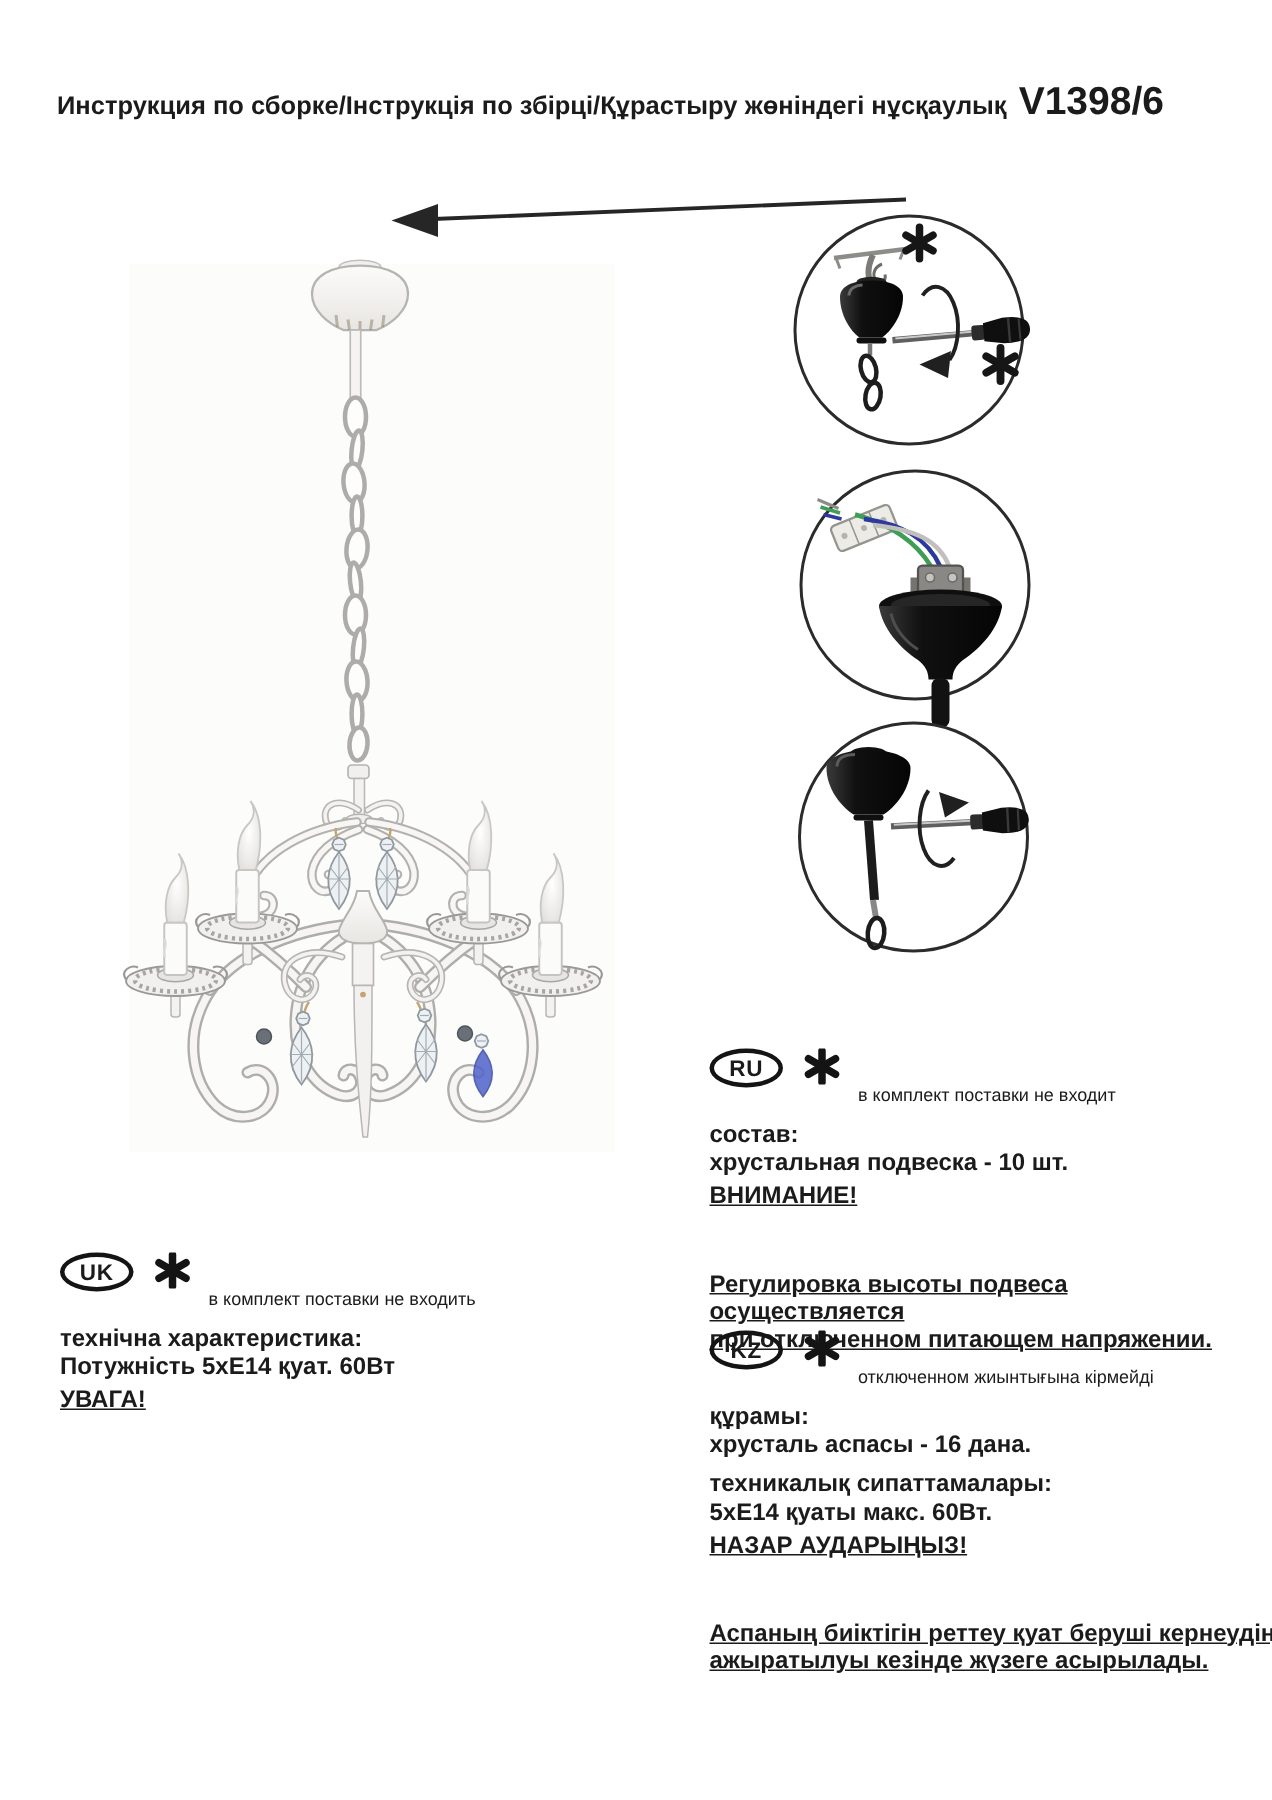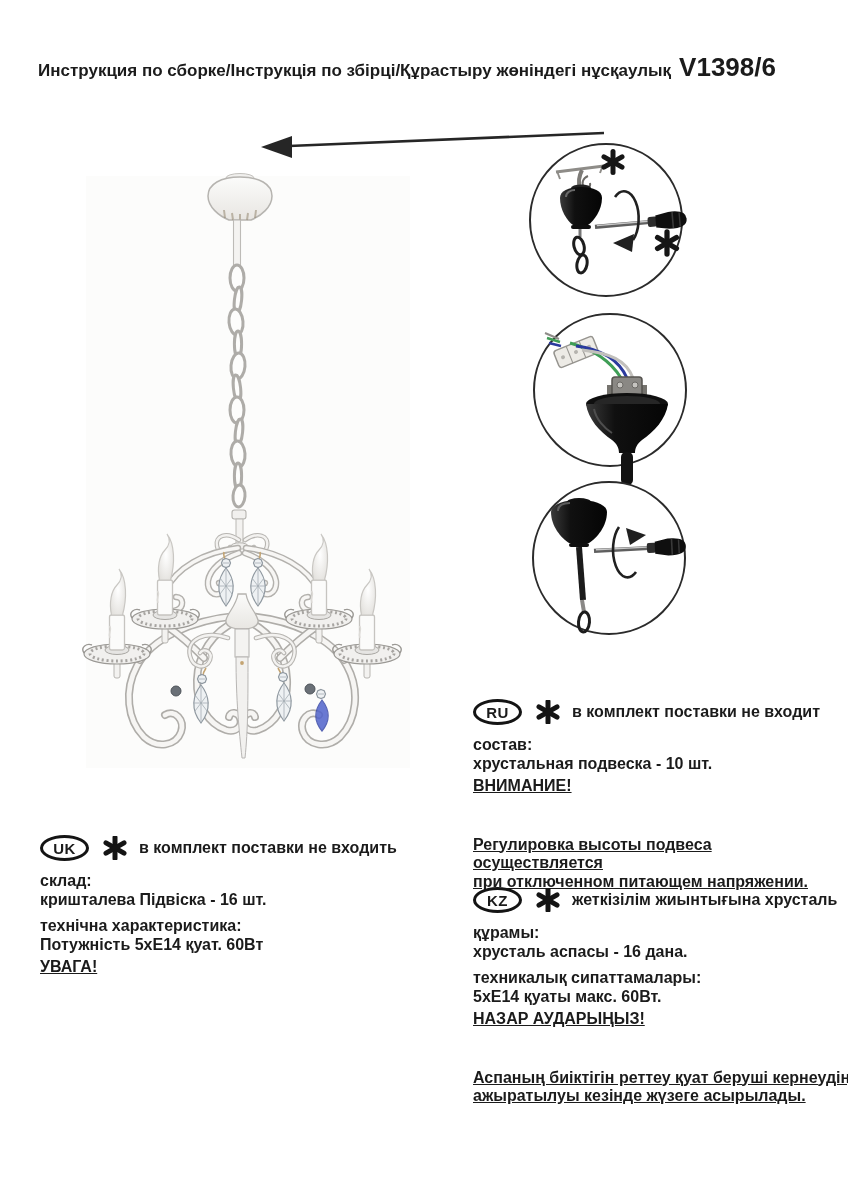--- a/index.html
+++ b/index.html
@@ -8,29 +8,29 @@
     font-family:"Liberation Sans", sans-serif;color:#1b1b1b;overflow:hidden;
   }
   h1.title{
     position:absolute;left:38px;top:52px;margin:0;
     font-size:17px;font-weight:bold;white-space:nowrap;letter-spacing:0;
   }
   h1.title .model{font-size:26px;margin-left:8px;letter-spacing:0;}
   svg#illustration{position:absolute;left:0;top:0;}
   
   section.lang{position:absolute;}
-  .lang-head{display:flex;align-items:center;margin-bottom:11px;}
+  .lang-head{display:flex;margin-bottom:11px;}
   .badge{
     display:inline-flex;align-items:center;justify-content:center;
     width:43px;height:20px;border:3px solid #141414;border-radius:50%;
     font-size:15px;font-weight:bold;letter-spacing:.5px;flex:0 0 auto;
   }
   .ast{width:24px;height:24px;margin-left:14px;flex:0 0 auto;}
   .ast line{stroke:#141414;stroke-width:5;stroke-linecap:round;}
-  .note{font-size:16px;font-weight:bold;margin-left:12px;white-space:nowrap;}
+  .note{font-size:12px;font-weight:normal;margin-left:12px;white-space:nowrap;margin-top:24px;}
   .block{margin-top:8px;}
   .block.tight{margin-top:4px;text-decoration:underline;}
   .line{font-size:16px;font-weight:bold;line-height:18.5px;}
   .warning{white-space:pre-line;margin-top:40px;}
   
   .tubeU{stroke:#afada9;stroke-width:8;fill:none;stroke-linecap:round;}
   .tubeO{stroke:#f6f5f3;stroke-width:4.8;fill:none;stroke-linecap:round;}
   .scrU{stroke:#b3b1ad;stroke-width:6.4;fill:none;stroke-linecap:round;}
   .scrO{stroke:#f7f6f4;stroke-width:3.6;fill:none;stroke-linecap:round;}
   .curlU{stroke:#b7b5b1;stroke-width:4.6;fill:none;stroke-linecap:round;}
@@ -321,41 +321,37 @@
   <div class="lang-head">
     <span class="badge">UK</span>
     <svg class="ast" viewBox="-12 -12 24 24">
       <line x1="0" y1="-10.5" x2="0" y2="10.5"></line>
         <line x1="-9" y1="-5.2" x2="9" y2="5.2"></line>
         <line x1="-9" y1="5.2" x2="9" y2="-5.2"></line>
     </svg>
     <span class="note">в комплект поставки не входить</span>
   </div>
   <div class="block">
-    <div class="line">склад:</div>
-    <div class="line">кришталева Підвіска - 16 шт.</div>
-  </div>
-  <div class="block">
     <div class="line">технічна характеристика:</div>
     <div class="line">Потужність 5хЕ14 қуат. 60Вт</div>
   </div>
   <div class="block tight">
     <div class="line">УВАГА!</div>
   </div>
 </section>
 
 <section class="lang" style="left:473px;top:887px;width:380px">
   <div class="lang-head">
     <span class="badge">KZ</span>
     <svg class="ast" viewBox="-12 -12 24 24">
       <line x1="0" y1="-10.5" x2="0" y2="10.5"></line>
         <line x1="-9" y1="-5.2" x2="9" y2="5.2"></line>
         <line x1="-9" y1="5.2" x2="9" y2="-5.2"></line>
     </svg>
-    <span class="note">жеткізілім жиынтығына хрусталь</span>
+    <span class="note">отключенном жиынтығына кірмейді</span>
   </div>
   <div class="block">
     <div class="line">құрамы:</div>
     <div class="line">хрусталь аспасы - 16 дана.</div>
   </div>
   <div class="block">
     <div class="line">техникалық сипаттамалары:</div>
     <div class="line">5хЕ14 қуаты макс. 60Вт.</div>
   </div>
   <div class="block tight">

